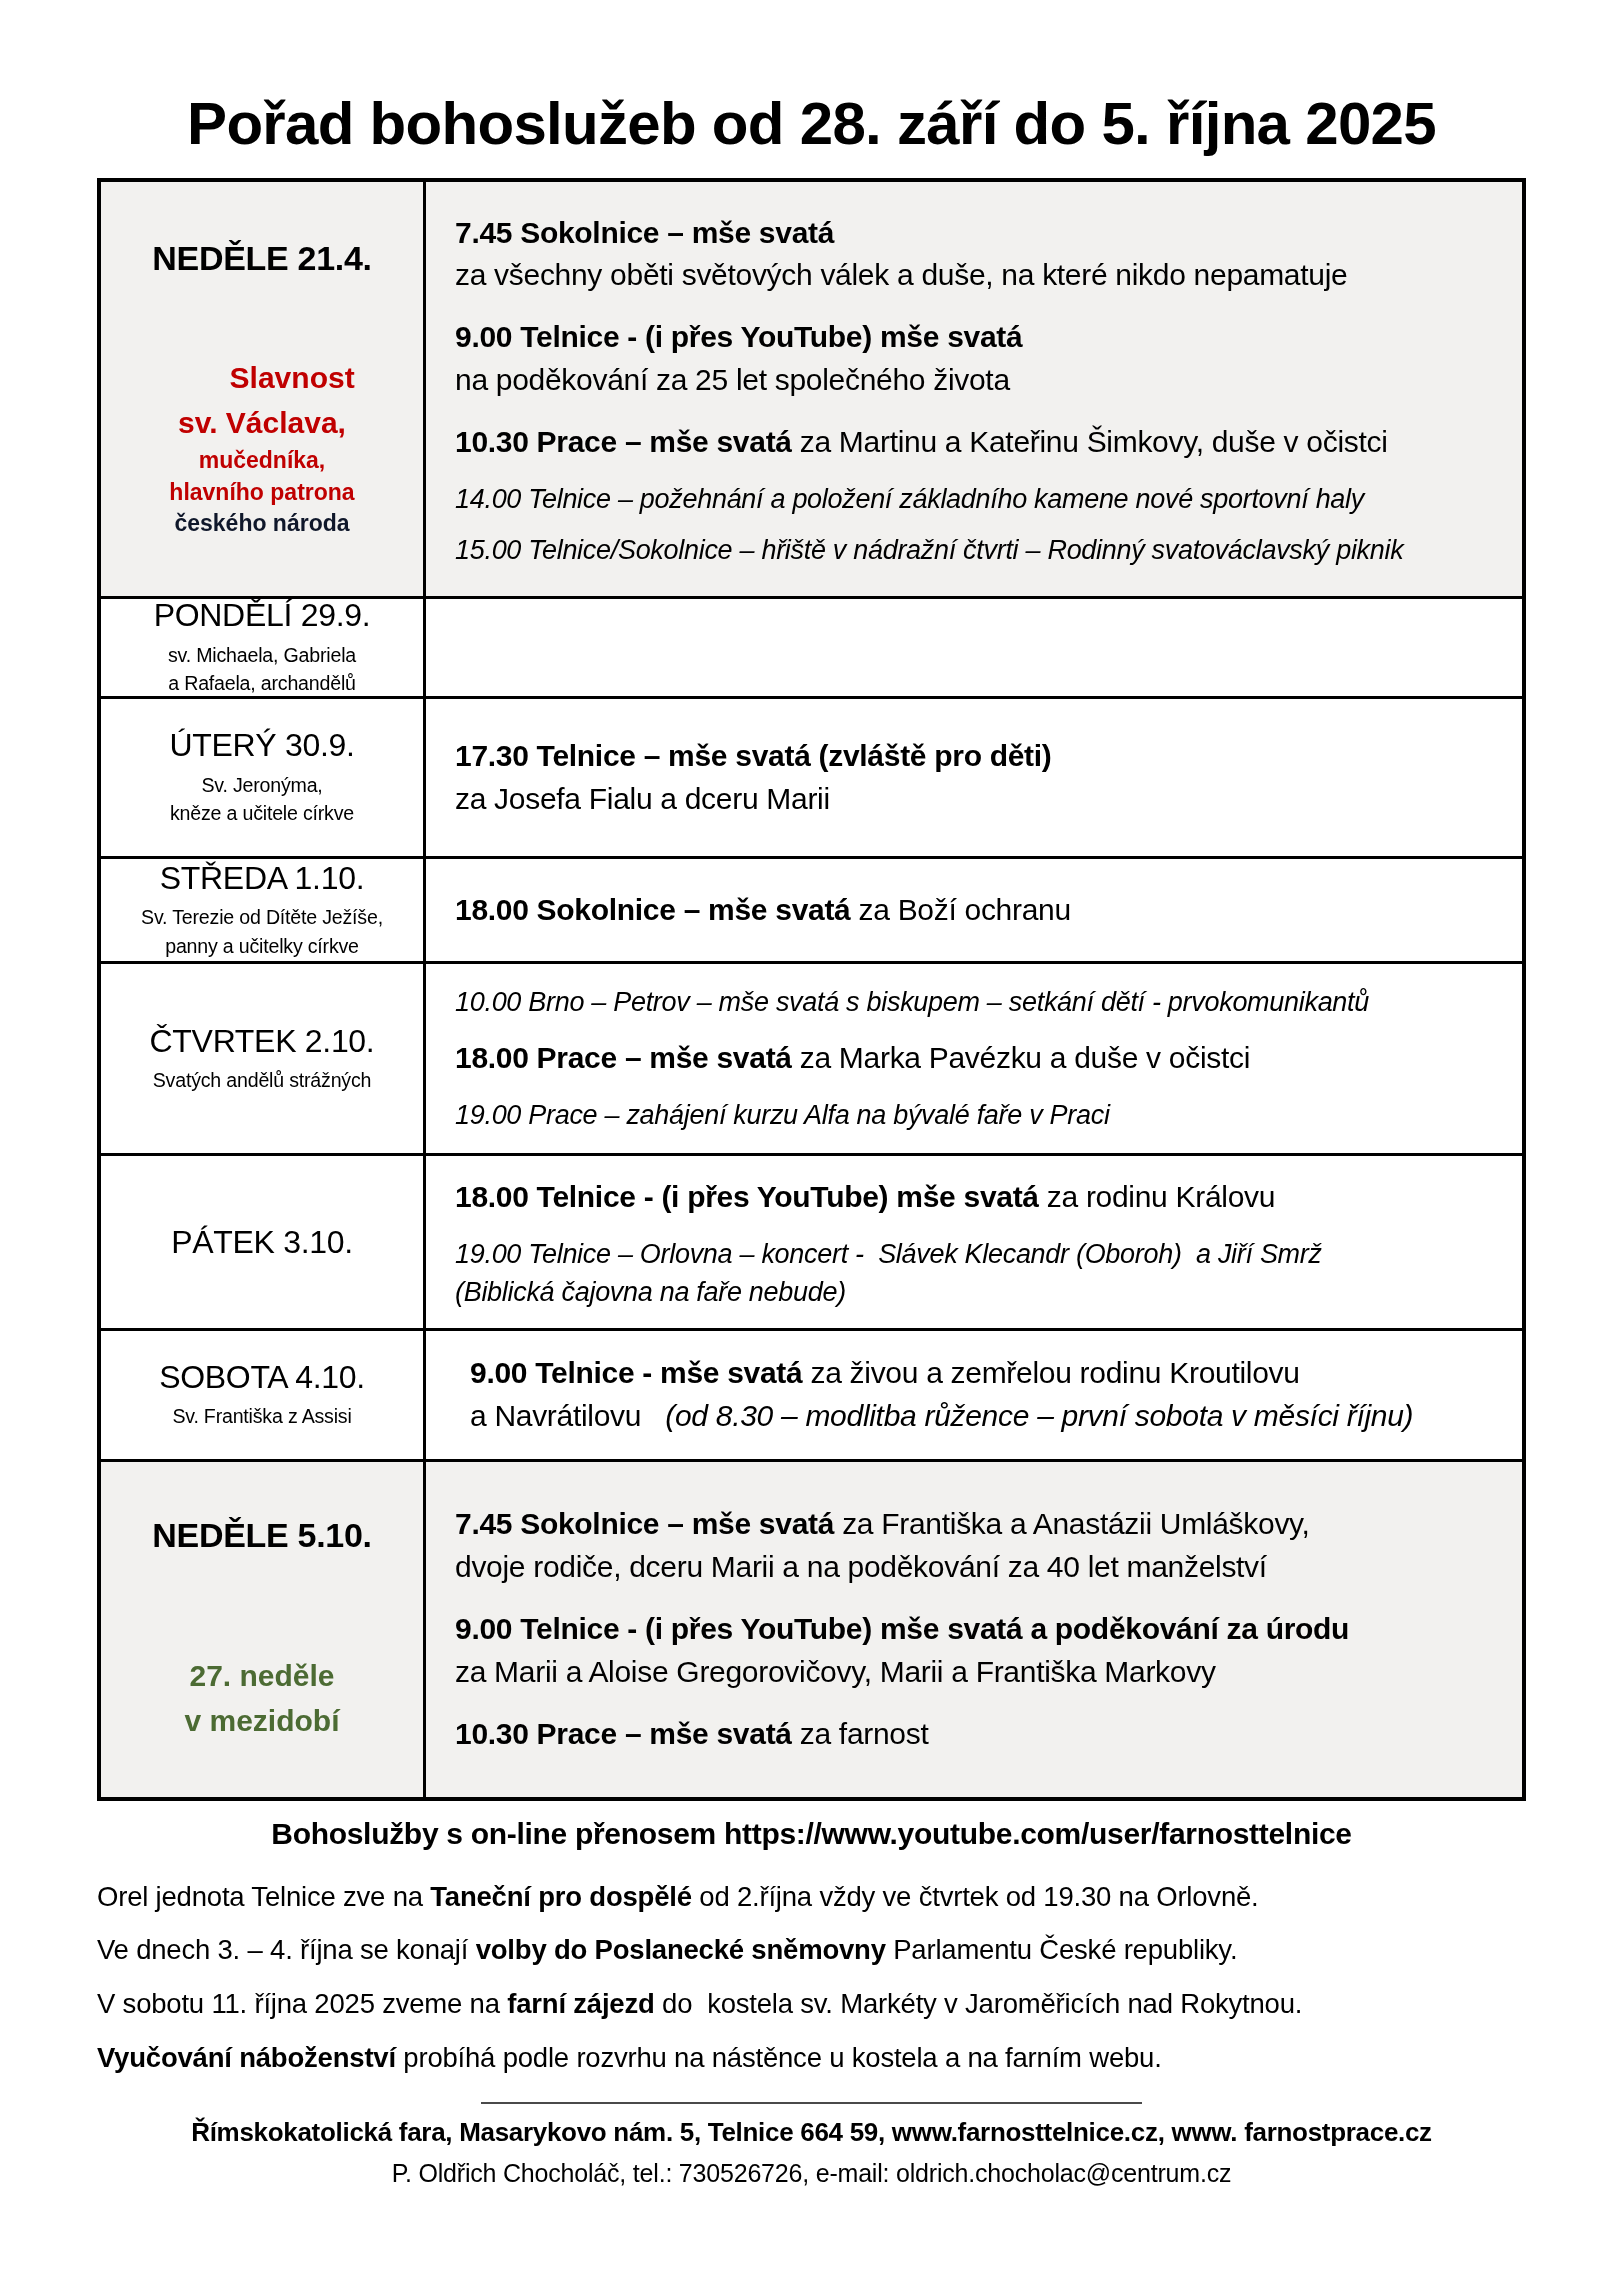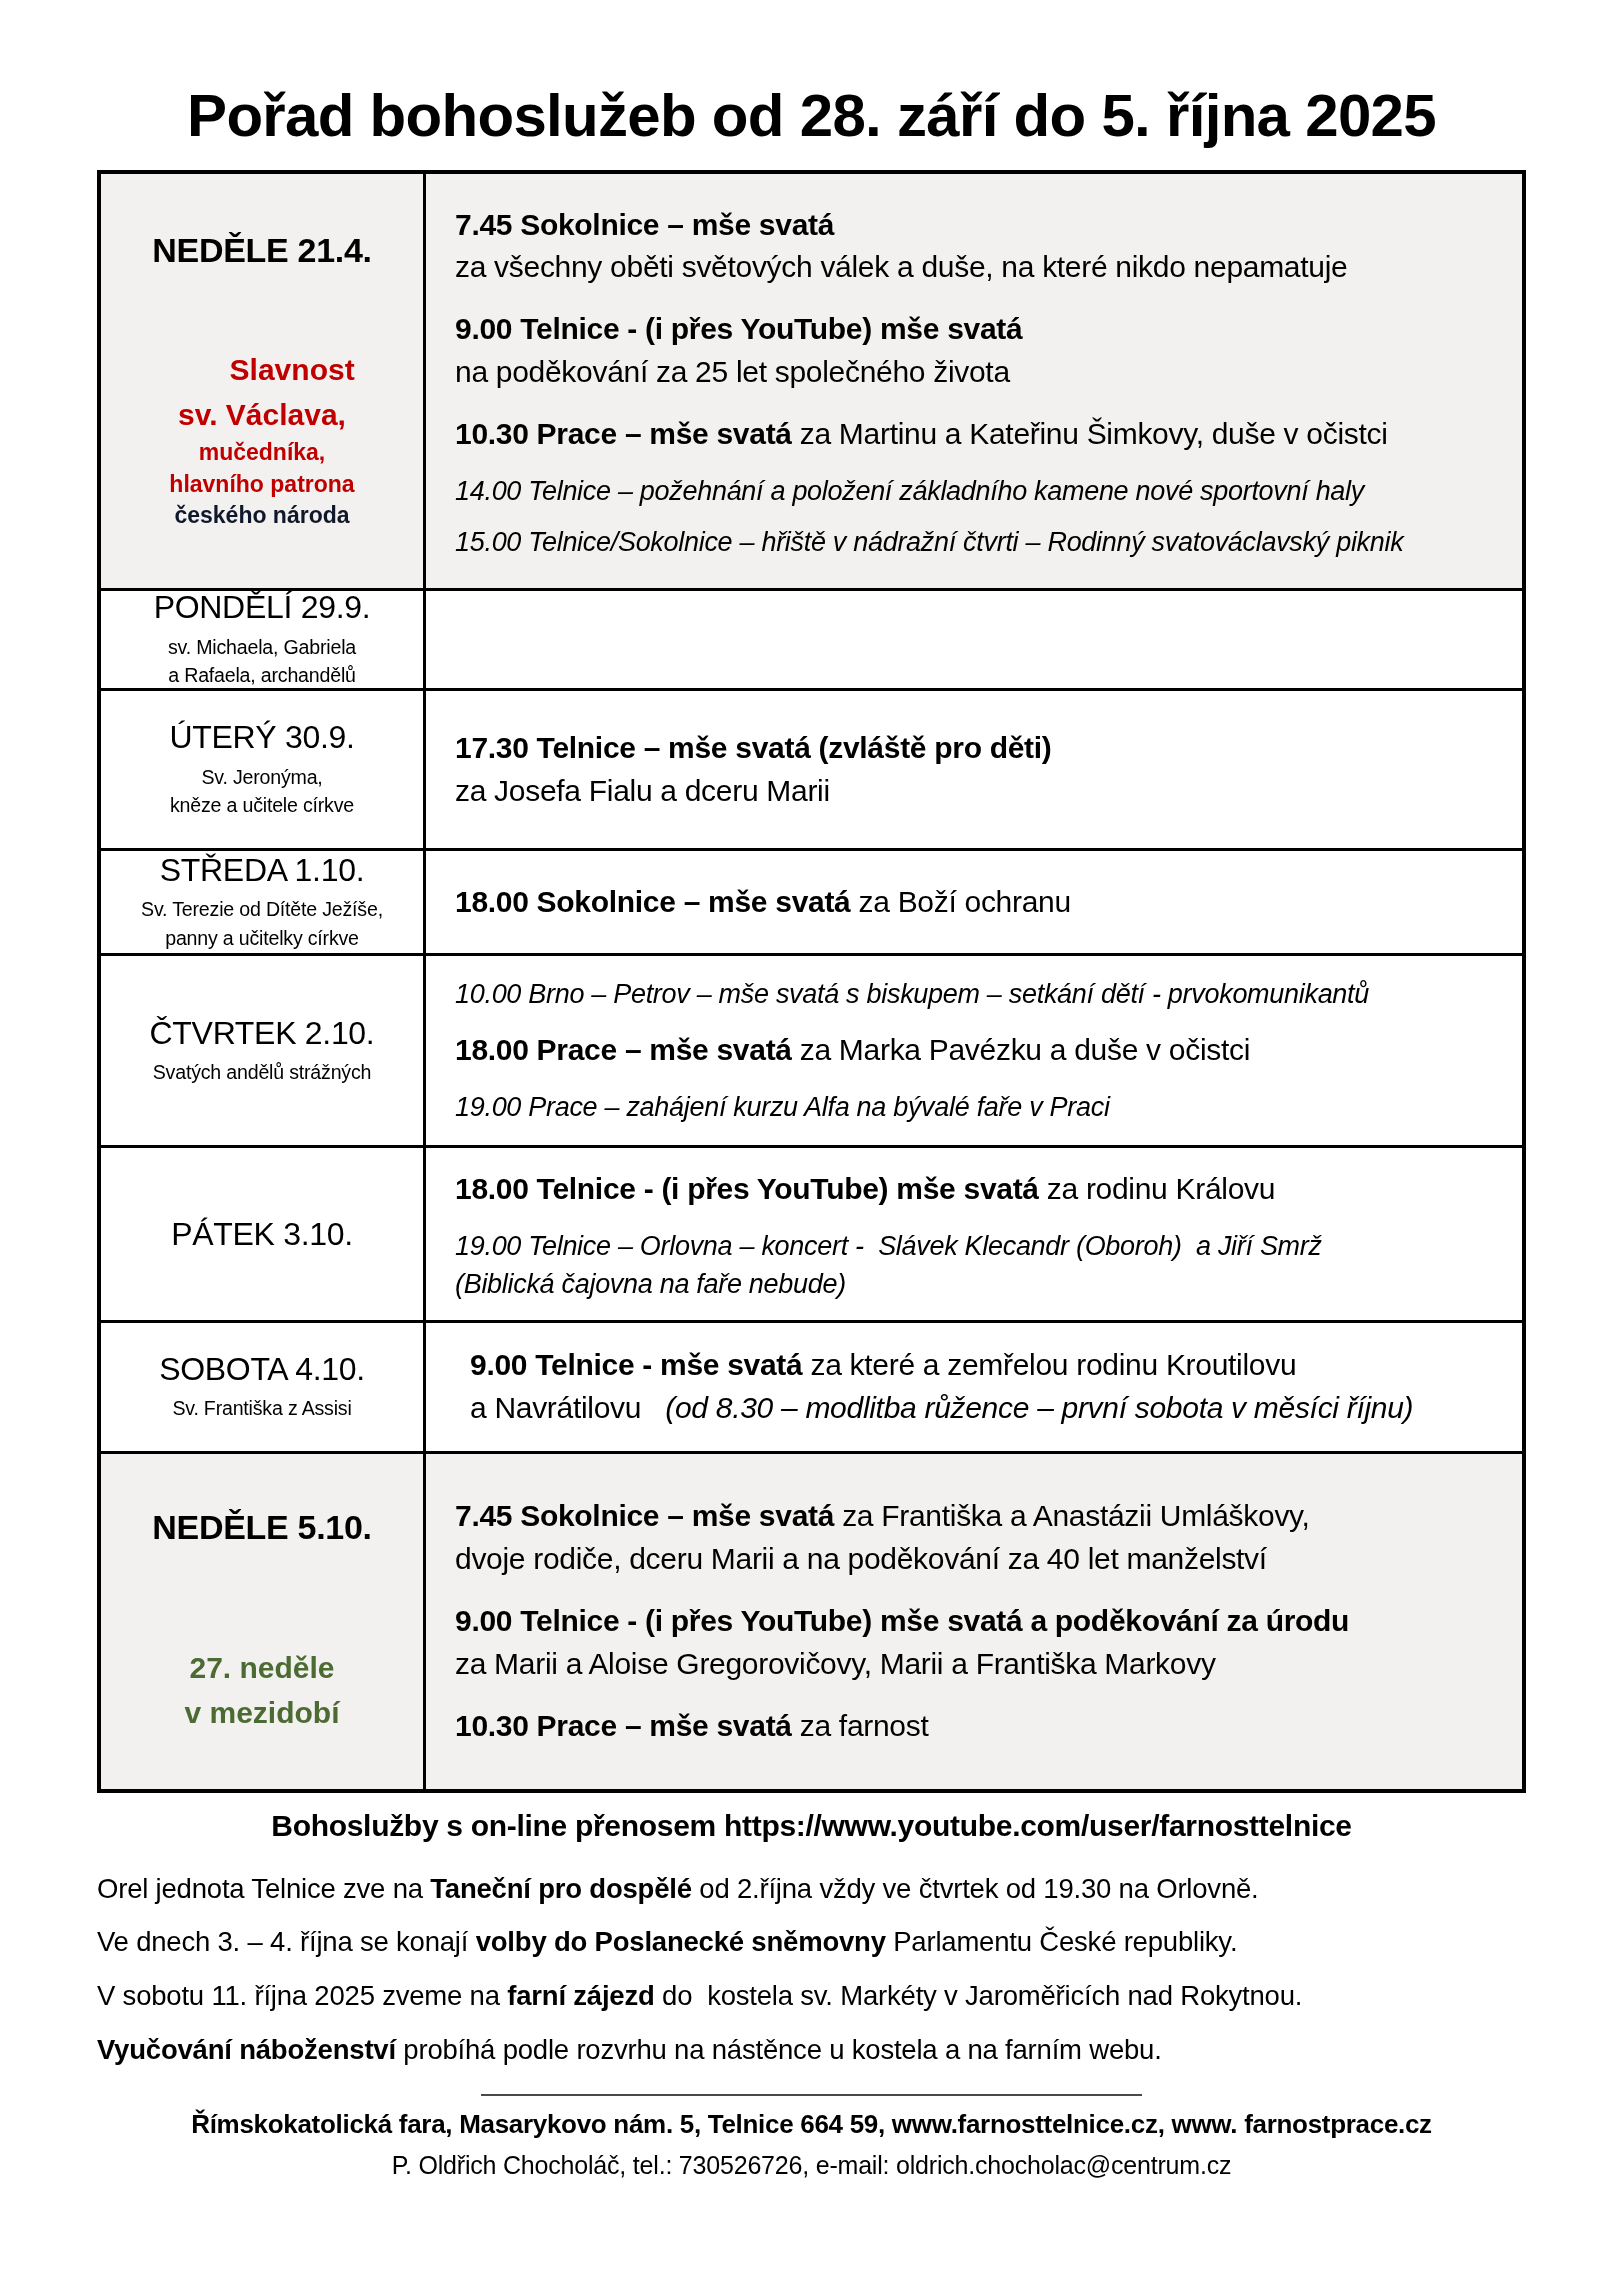--- a/index.html
+++ b/index.html
@@ -1,21 +1,21 @@
 <!DOCTYPE html>
 <html lang="cs" style="--shade: #f2f1ef;font-size:10.5px"><head>
 <meta charset="utf-8">
 <style>
   html,body{margin:0;padding:0;background:#ffffff;}
   body{
     width:1623px;height:2295px;
     font-family:"Liberation Sans","DejaVu Sans",sans-serif;
     color:#000;
   }
-  .page{box-sizing:border-box;width:1623px;height:2295px;padding:4px 97px;overflow:hidden;}
+  .page{box-sizing:border-box;width:1623px;height:2295px;padding:12px 97px;overflow:hidden;}
 
   
   .doc-title{
     font-size:60px;font-weight:bold;text-align:center;
     letter-spacing:-0.7px;margin:79px 0 21px 0;line-height:1.1;
   }
 
   
   .schedule{border:4.6px solid #000;}
   .row{display:flex;border-bottom:3.9px solid #000;background:#fff;box-sizing:border-box;}
@@ -163,21 +163,21 @@
       </div>
       <div class="row" style="height: 131px; gap: 15px;">
         <div class="day-cell">
           <div class="day-title">SOBOTA 4.10.</div>
           <div class="day-sub">
             <div>Sv. Františka z Assisi</div>
           </div>
         </div>
         <div class="events-cell">
           <div class="entry entry-main">
-            <div class="line"><span class="b ">9.00 Telnice - mše svatá</span><span> za které a zemřelou rodinu Kroutilovu</span></div>
+            <div class="line"><span class="b ">9.00 Telnice - mše svatá</span><span> za živou a zemřelou rodinu Kroutilovu</span></div>
             <div class="line"><span>a Navrátilovu&nbsp;&nbsp; </span><span class="i">(od 8.30 – modlitba růžence – první sobota v měsíci říjnu)</span></div>
           </div>
         </div>
       </div>
       <div class="row shaded" style="height: 335px;">
         <div class="day-cell">
           <div class="day-title b">NEDĚLE 5.10.</div>
           <div class="feast" style="margin-top: 98px;">
             <div class="feast-line lg" style="color: rgb(76, 107, 51);">27. neděle</div>
             <div class="feast-line lg" style="color: rgb(76, 107, 51);">v mezidobí</div>

